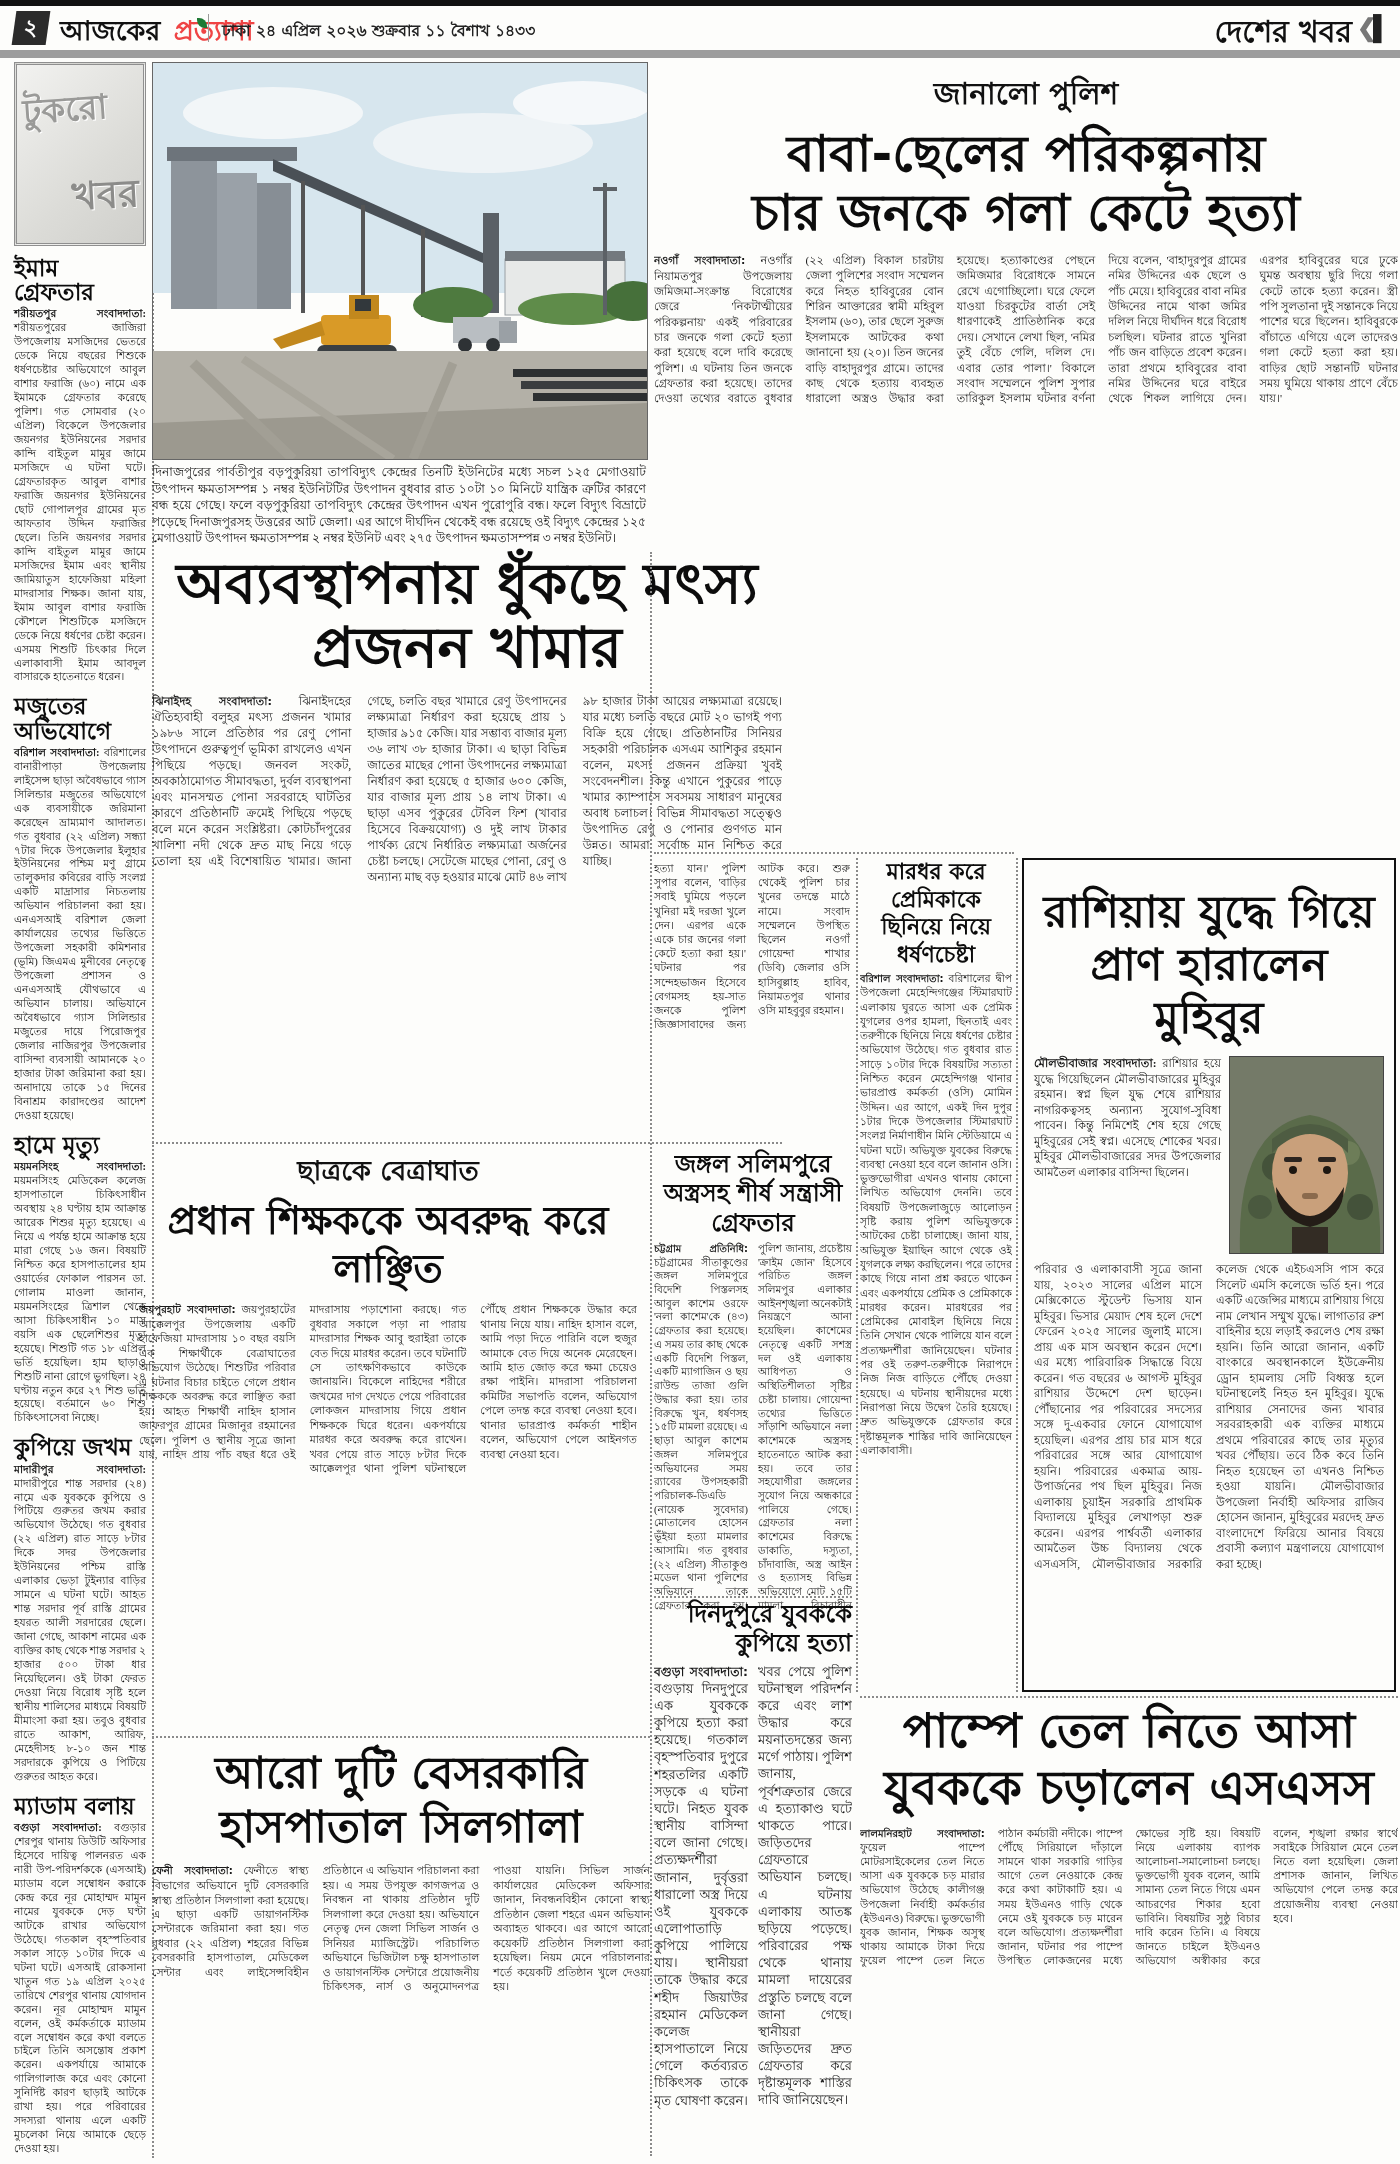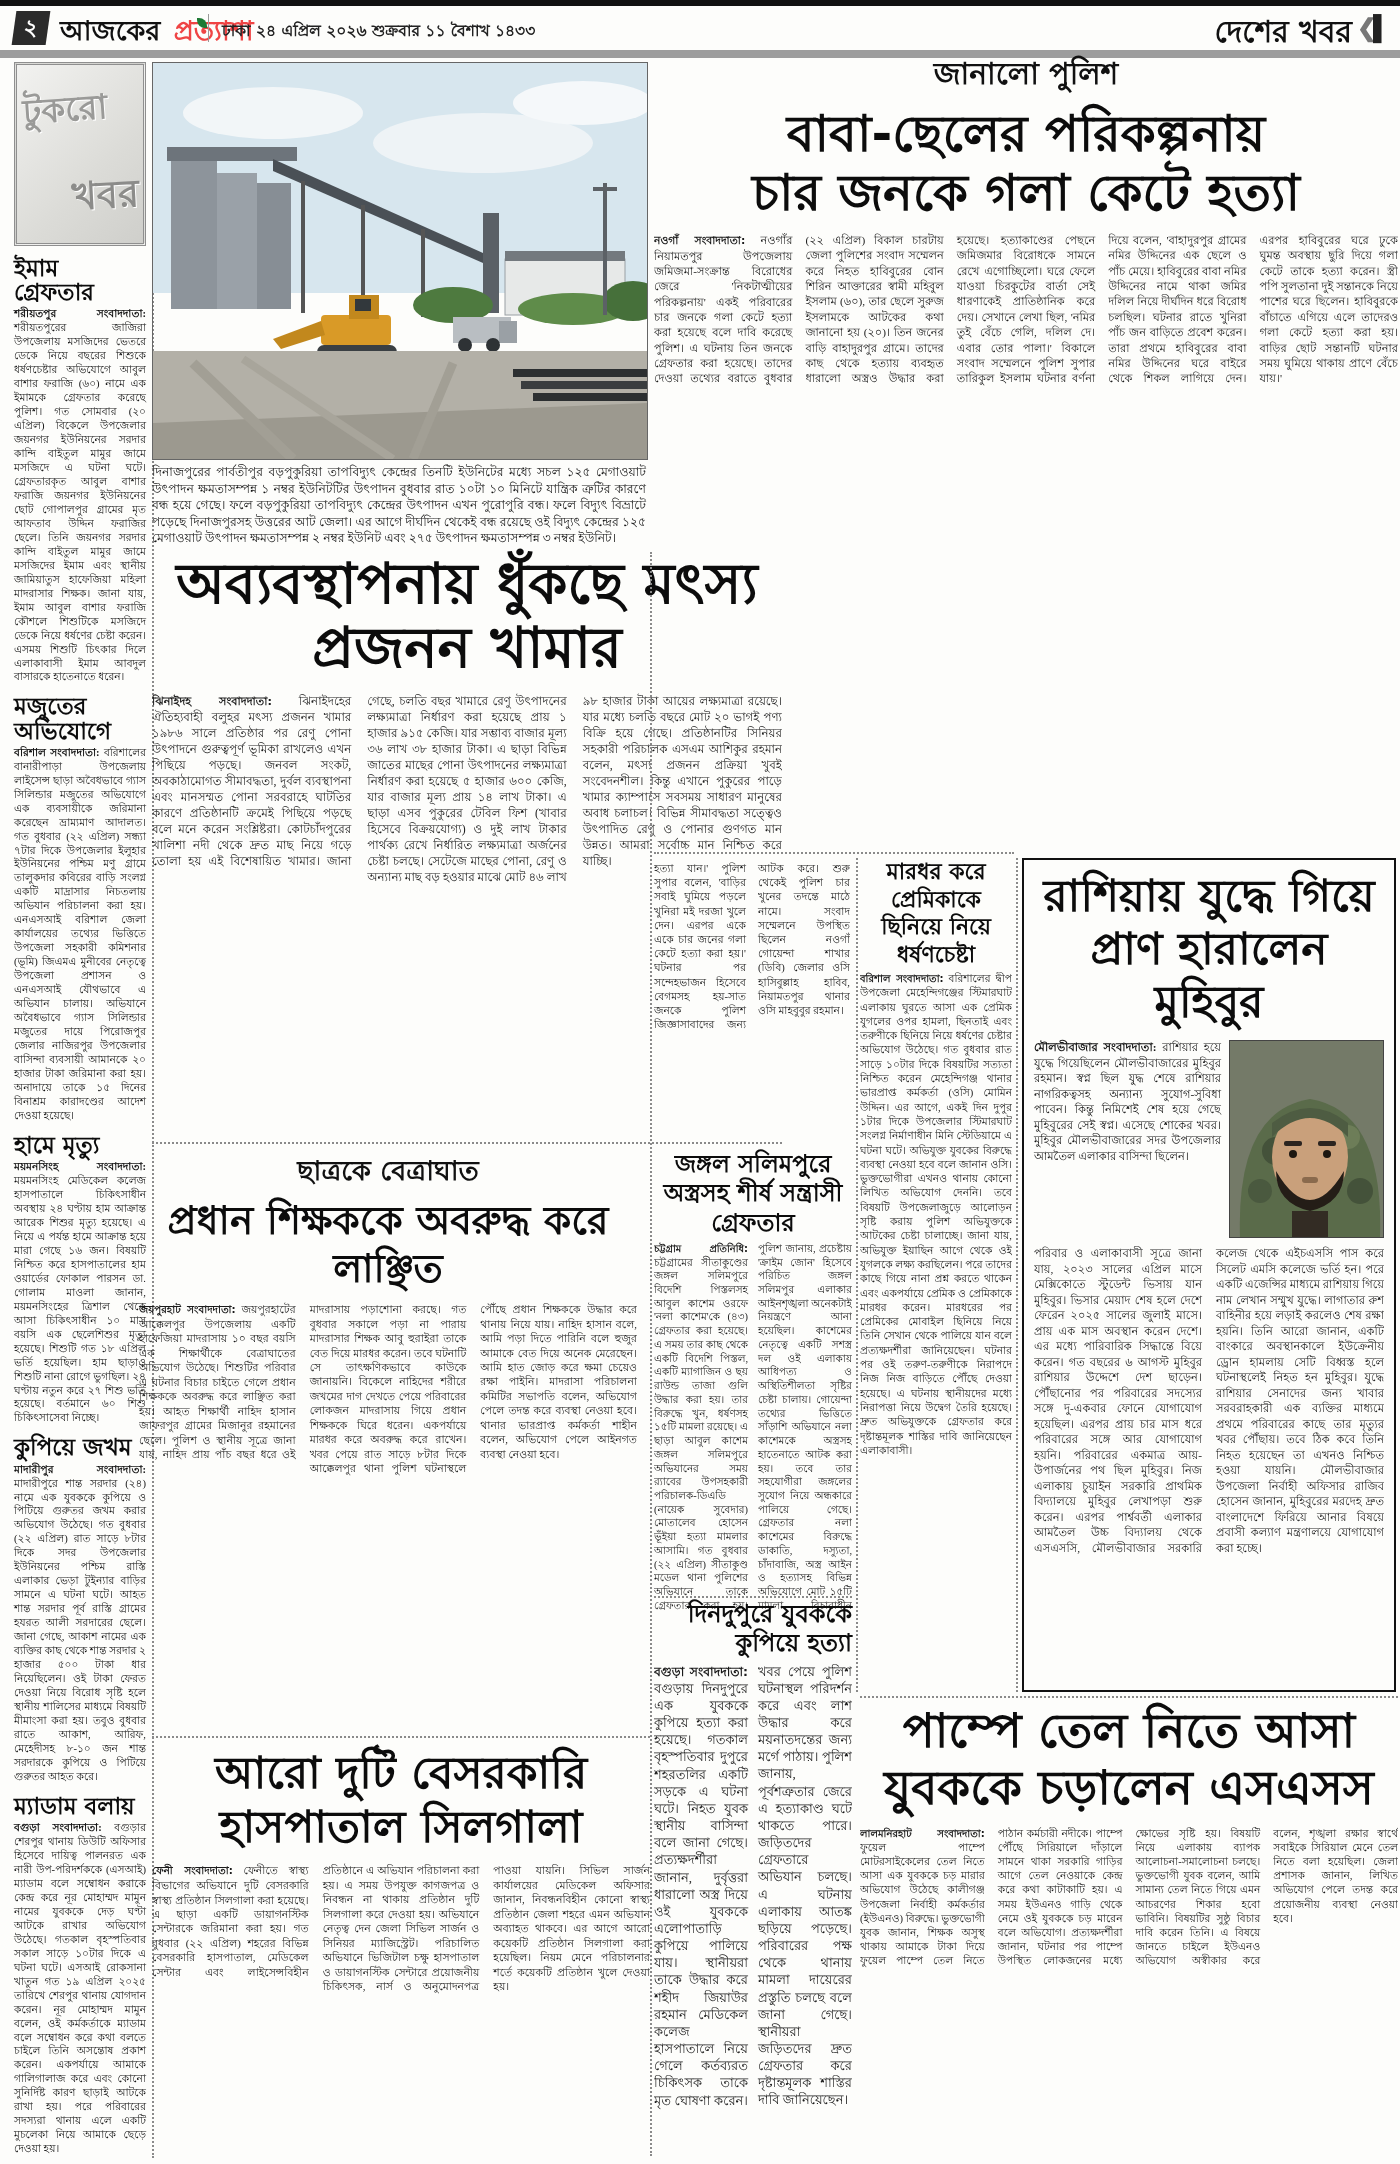--- a/index.html
+++ b/index.html
@@ -39,33 +39,33 @@
               font-size:34px;color:#9a9a98;text-shadow:1px 1px 0 #fff;transform:rotate(-4deg);}
   .sblogo .t2{position:absolute;right:4px;bottom:14px;font-family:"DejaVu Sans",sans-serif;font-weight:800;
               font-size:38px;color:#8c8c8a;text-shadow:1px 1px 0 #fff;transform:rotate(-3deg);}
   .brief{margin-bottom:10px;}
   .brief .bh{font-family:"DejaVu Sans",sans-serif;font-weight:800;font-size:23px;line-height:1.05;color:#0c0c0c;margin:2px 0 3px 0;}
   .brief .bb{font-size:10.6px;line-height:1.32;text-align:justify;}
   
   .photo{left:152px;top:62px;width:494px;height:396px;border:1px solid #666;overflow:hidden;}
   .caption{left:152px;top:464px;width:494px;font-size:12.3px;line-height:1.35;text-align:justify;}
   
-  .artA{left:654px;top:48px;width:744px;}
+  .artA{left:654px;top:68px;width:744px;}
   .artA .kicker{font-size:30px;margin-top:2px;}
   .artA .headline{font-size:50px;line-height:1.18;max-width:560px;margin:4px auto 10px auto;}
   .artA .body{column-count:5;column-gap:13px;font-size:11.3px;line-height:1.36;height:492px;}
   .contA{left:654px;top:862px;width:196px;height:280px;}
   .contA .body{column-count:2;column-gap:12px;font-size:10.6px;line-height:1.34;height:280px;}
   .artB{left:152px;top:552px;width:630px;}
   .artB .headline{font-size:56px;line-height:1.15;margin-bottom:12px;}
   .artB .body{column-count:3;column-gap:16px;font-size:11.8px;line-height:1.36;height:398px;}
   .artC{left:860px;top:858px;width:152px;height:832px;}
   .artC .headline{font-size:22px;line-height:1.25;margin-bottom:4px;}
   .artC .body{font-size:10.6px;line-height:1.35;height:690px;}
-  .boxD{left:1022px;top:858px;width:374px;height:834px;border:2px solid #111;padding:4px 10px;box-sizing:border-box;}
+  .boxD{left:1022px;top:858px;width:374px;height:834px;border:2px solid #111;padding:20px 10px;box-sizing:border-box;}
   .boxD .headline{font-size:44px;line-height:1.2;margin:6px 0 12px 0;}
   .dRow{display:flex;gap:8px;}
   .dLead{width:55%;font-size:11.4px;line-height:1.36;text-align:justify;}
   .dPhoto{width:45%;height:196px;border:1px solid #444;overflow:hidden;}
   .boxD .rest{column-count:2;column-gap:14px;font-size:11.4px;line-height:1.36;height:416px;margin-top:8px;}
   .artE{left:139px;top:1150px;width:498px;}
   .artE .kicker{font-size:27px;}
   .artE .headline{font-size:39px;margin:2px 0 10px 0;}
   .artE .body{column-count:3;column-gap:14px;font-size:10.8px;line-height:1.34;height:400px;}
   .artF{left:152px;top:1742px;width:498px;}

